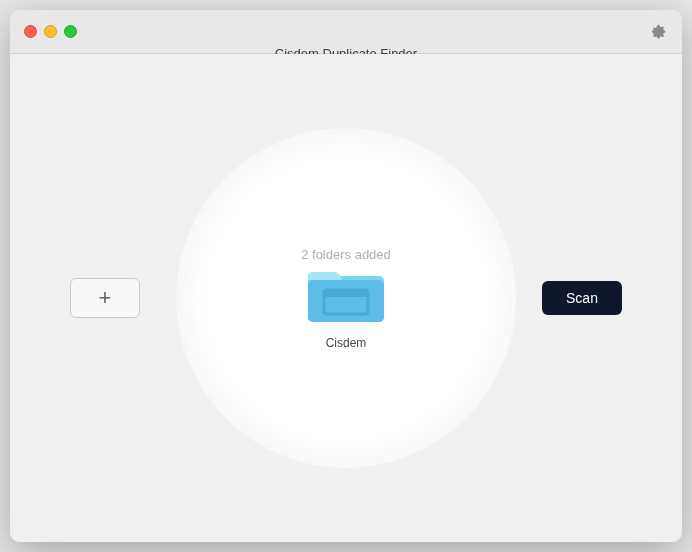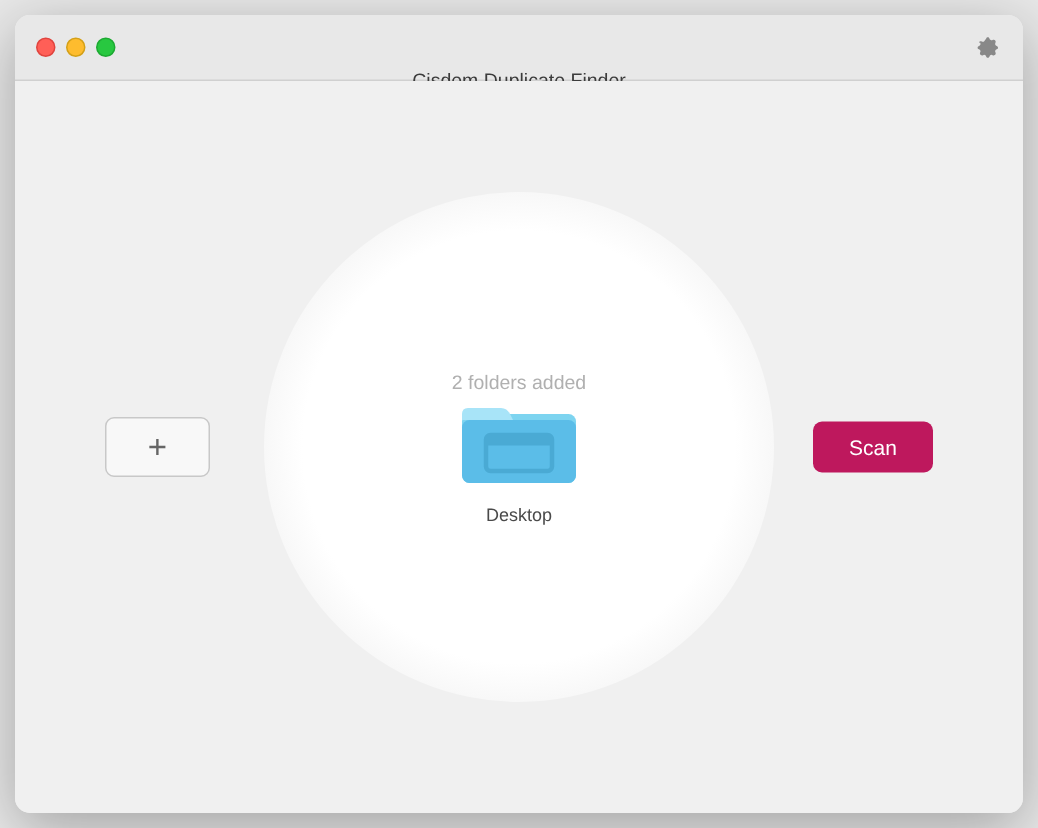--- a/index.html
+++ b/index.html
@@ -138,21 +138,21 @@
       color: #666;
     }
 
     .scan-button {
       position: absolute;
       right: 60px;
       top: 50%;
       transform: translateY(-50%);
       width: 80px;
       height: 34px;
-      background: #be185d;
+      background: #0f172a;
       border: none;
       border-radius: 6px;
       color: white;
       font-size: 14px;
       font-weight: 500;
       cursor: pointer;
     }
 
     
     .gear-svg {
@@ -195,21 +195,21 @@
 
             <rect x="2" y="14" width="76" height="46" rx="5" ry="5" fill="#7dd4f0"></rect>
 
             <path d="M2,18 L2,14 Q2,10 6,10 L28,10 Q32,10 34,14 L36,18 Z" fill="#a8e4f8"></path>
 
             <rect x="2" y="18" width="76" height="42" rx="5" ry="5" fill="#5bbde8"></rect>
 
             <rect x="18" y="28" width="44" height="24" rx="3" ry="3" fill="none" stroke="#4aaad4" stroke-width="3"></rect>
             <rect x="18" y="28" width="44" height="7" rx="3" ry="0" fill="#4aaad4"></rect>
           </svg>
-          <span class="folder-label">Desktop</span>
+          <span class="folder-label">Cisdem</span>
         </div>
 
 
       </div>
     </div>
 
     <button class="scan-button">
       <span>Scan</span>
     </button>
 

